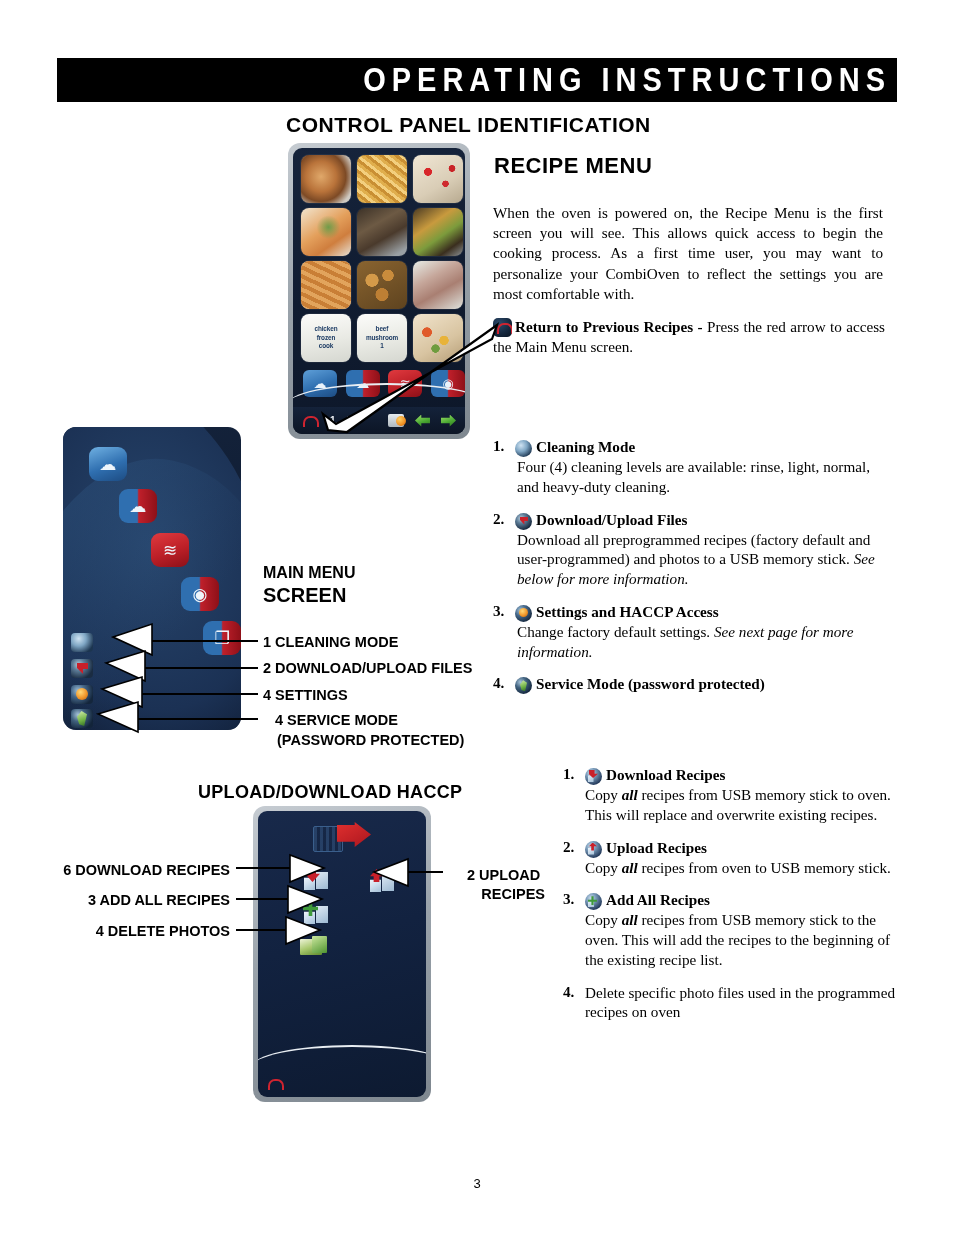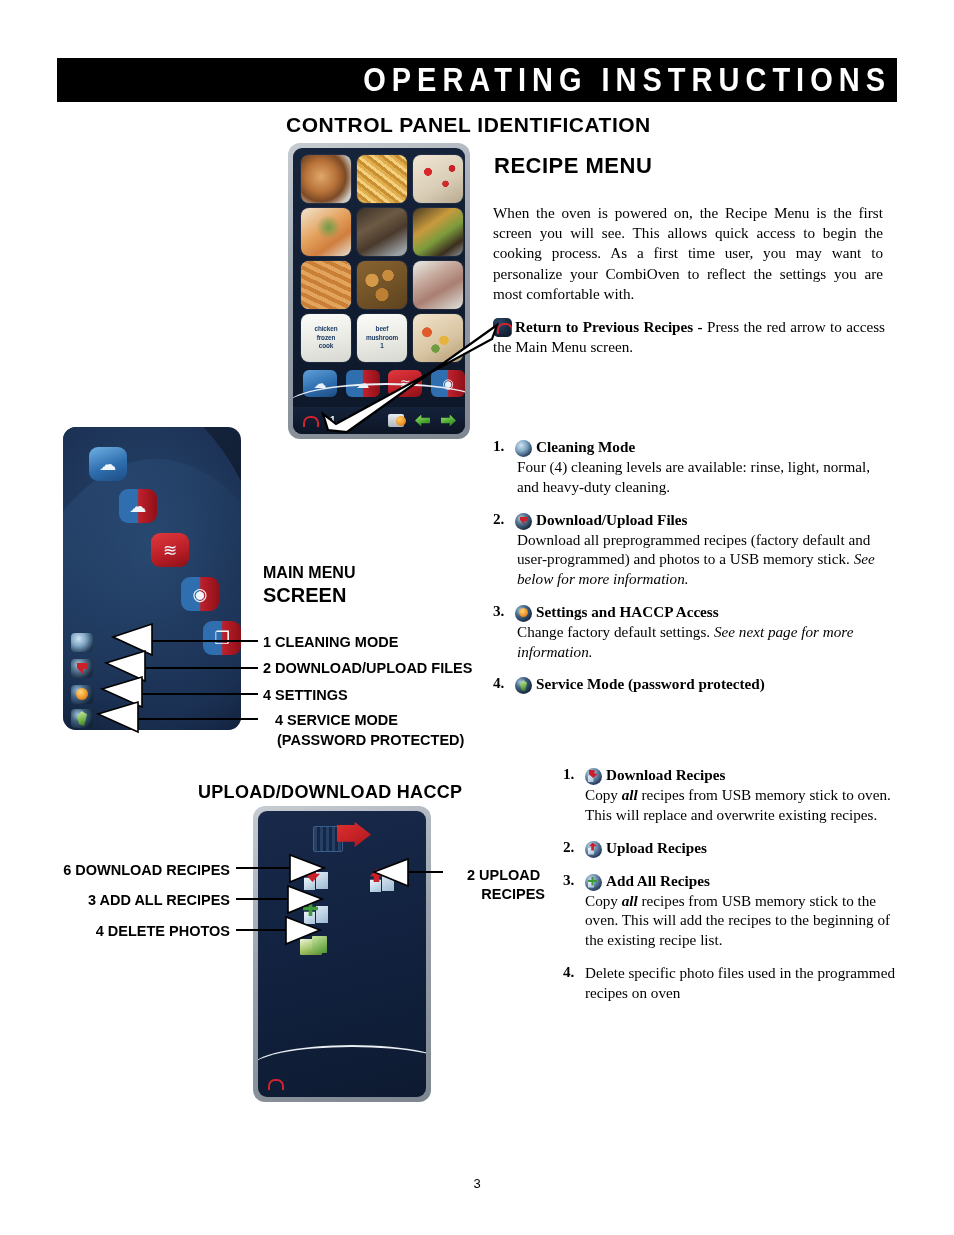--- a/index.html
+++ b/index.html
@@ -533,20 +533,21 @@
 
   <div class="numlist" id="list-udl">
     <div class="nitem">
       <div class="num">1.</div>
       <div class="head"><span class="icon-inline ic-down"></span><span>Download Recipes</span></div>
       <div class="desc"><span>Copy </span><span class="bit">all</span><span> recipes from USB memory stick to oven. This will replace and overwrite existing recipes.</span></div>
     </div>
     <div class="nitem">
       <div class="num">2.</div>
       <div class="head"><span class="icon-inline ic-up"></span><span>Upload Recipes</span></div>
+      <div class="desc" style="white-space:nowrap;"><span>Copy </span><span class="bit">all</span><span> recipes from oven to USB memory stick.</span></div>
     </div>
     <div class="nitem">
       <div class="num">3.</div>
       <div class="head"><span class="icon-inline ic-add"></span><span>Add All Recipes</span></div>
       <div class="desc"><span>Copy </span><span class="bit">all</span><span> recipes from USB memory stick to the oven. This will add the recipes to the beginning of the existing recipe list.</span></div>
     </div>
     <div class="nitem">
       <div class="num">4.</div>
       <div class="desc"><span>Delete specific photo files used in the programmed recipes on oven</span></div>
     </div>

